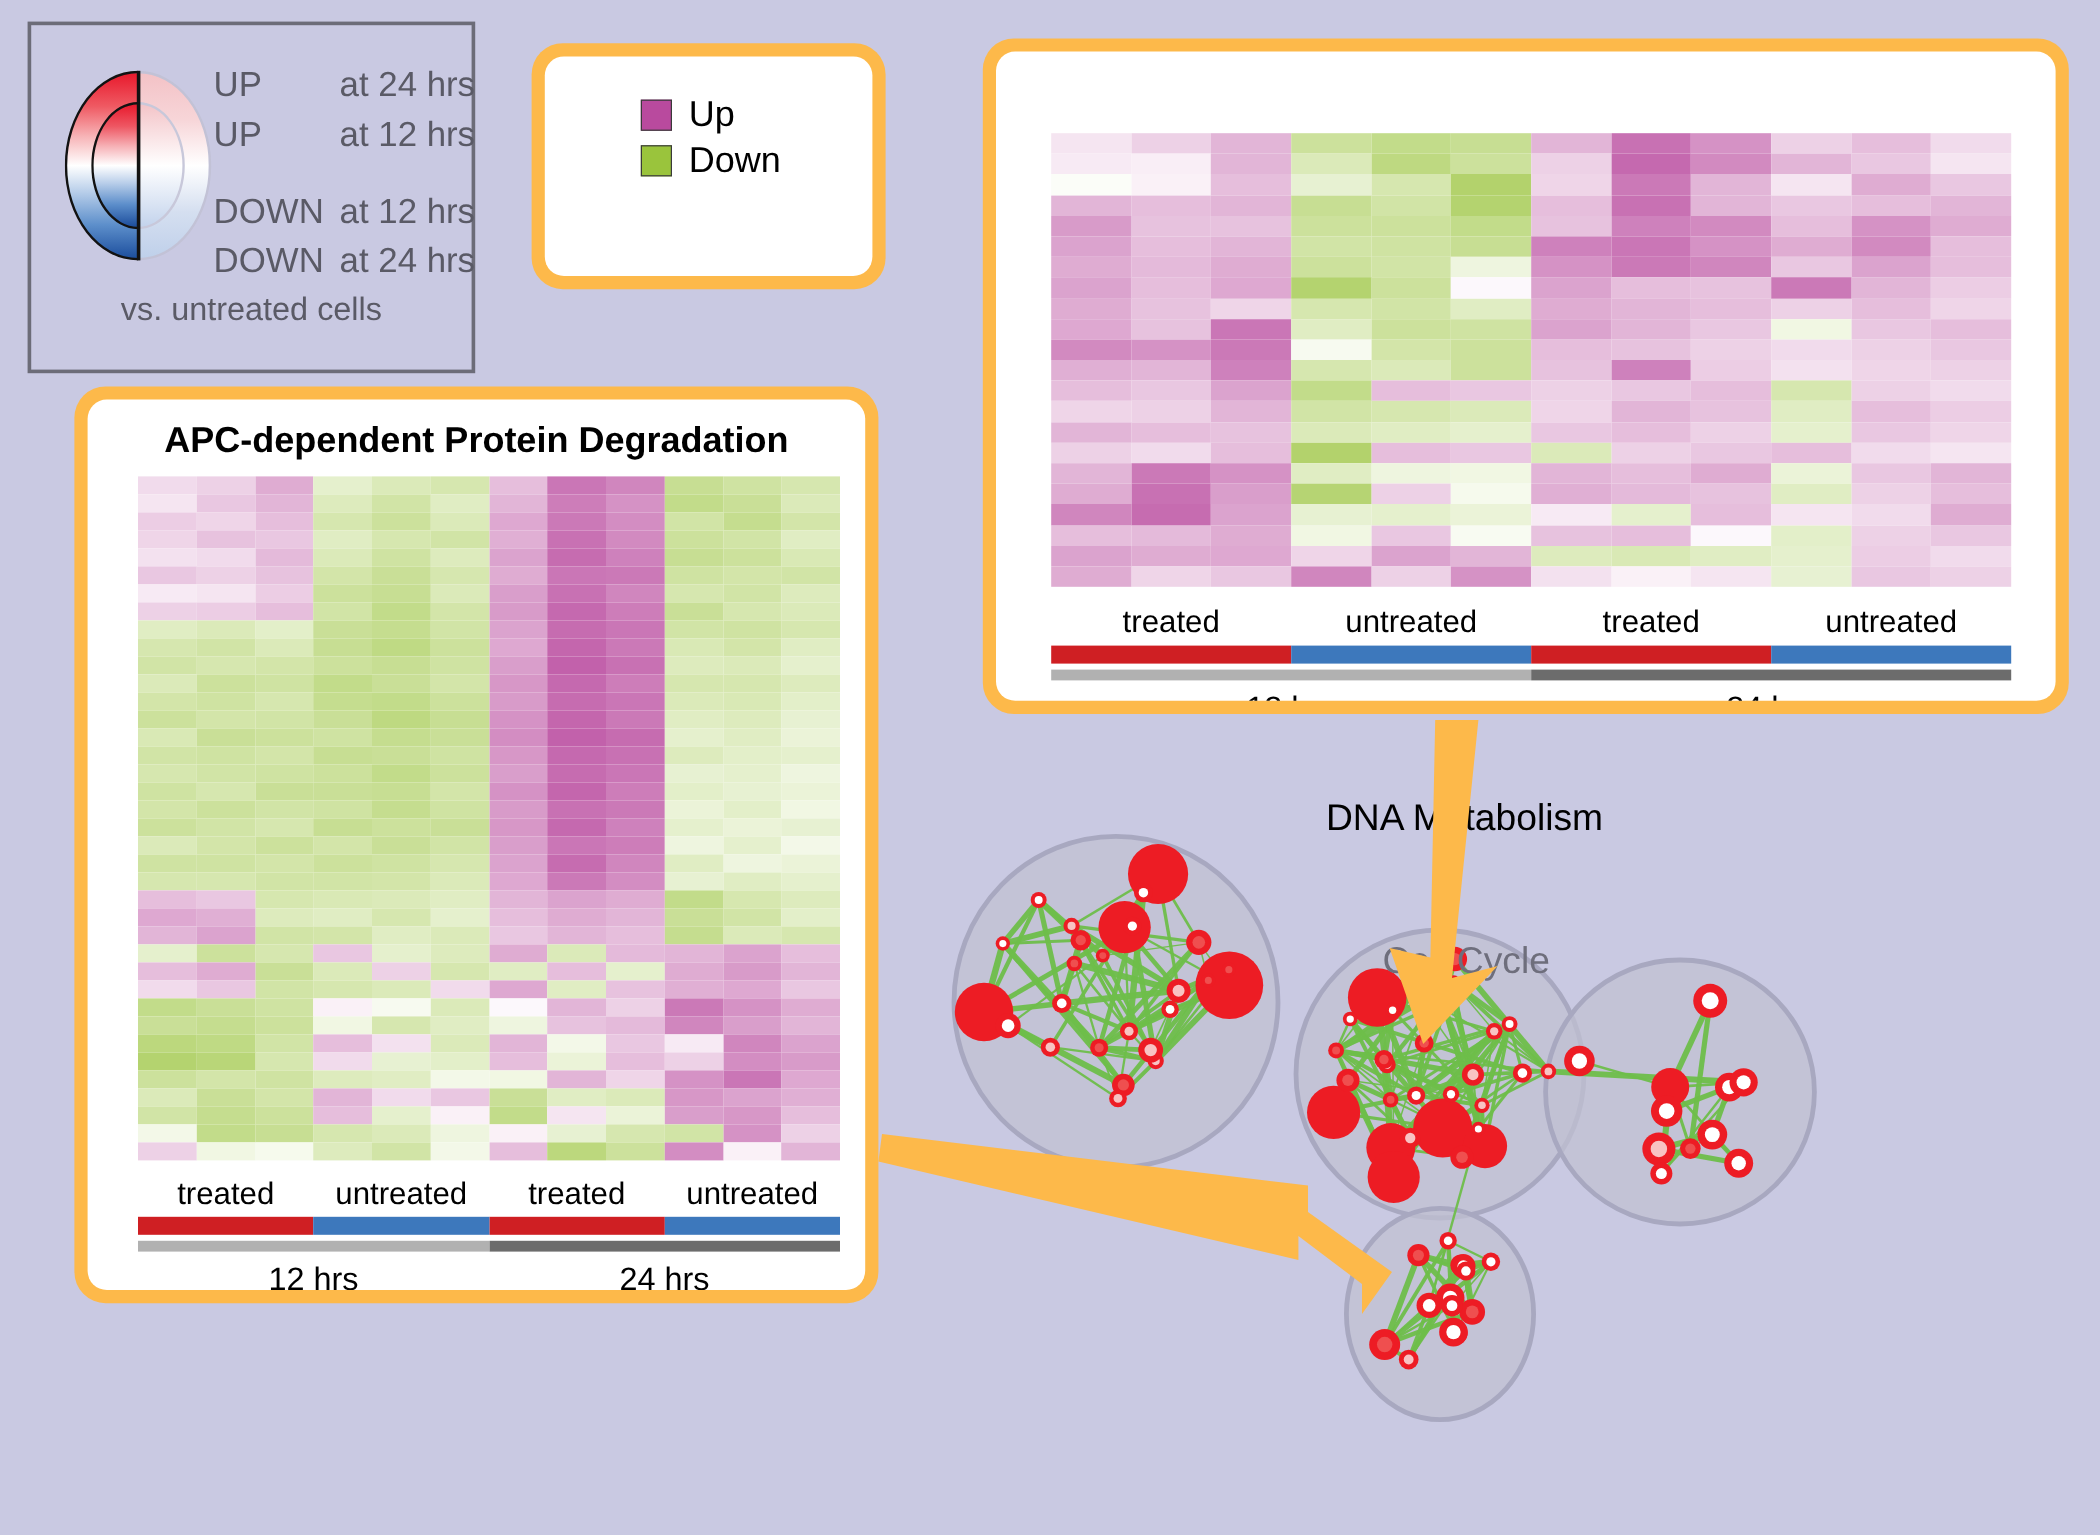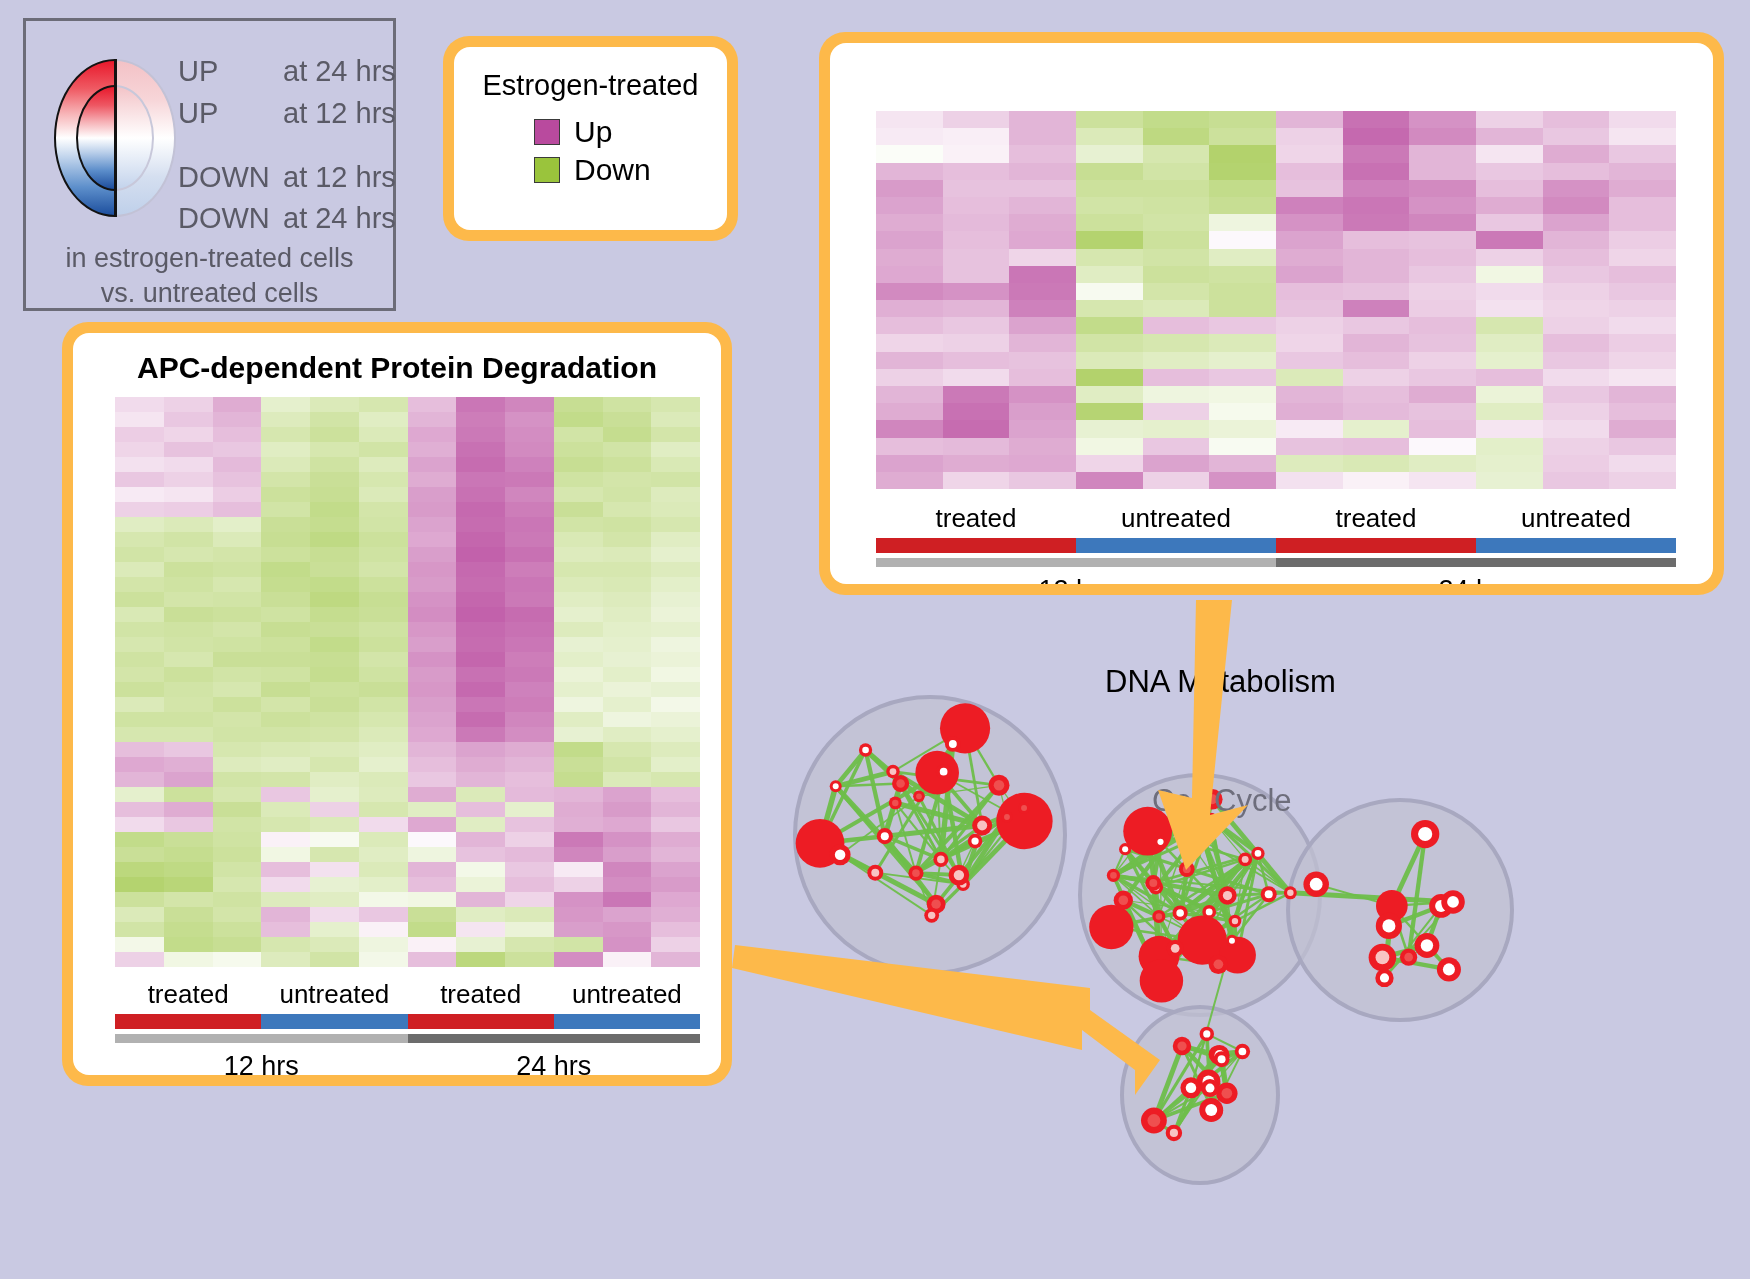--- a/index.html
+++ b/index.html
@@ -159,29 +159,27 @@
     <div class="legend-row" style="left:152px; top:140px;">
       <span class="lr-dir" style="left:0;">DOWN</span>
       <span class="lr-time" style="left:105px;">at 12 hrs</span>
     </div>
     <div class="legend-row" style="left:152px; top:181px;">
       <span class="lr-dir" style="left:0;">DOWN</span>
       <span class="lr-time" style="left:105px;">at 24 hrs</span>
     </div>
 
     <div class="bottom-text">
-      <div>in estrogen-treated cells</div>
       <div>vs. untreated cells</div>
     </div>
   </div>
 
   <div class="panel-card" id="updown-legend">
     <div class="inner">
       <div class="ul-title">
-        <div>Estrogen-treated</div>
       </div>
       <div class="ul-item" style="margin-top:12px;">
         <span class="swatch" id="sw-up" style="background: rgb(185, 74, 158);"></span>
         <span>Up</span>
       </div>
       <div class="ul-item">
         <span class="swatch" id="sw-down" style="background: rgb(154, 196, 60);"></span>
         <span>Down</span>
       </div>
     </div>

